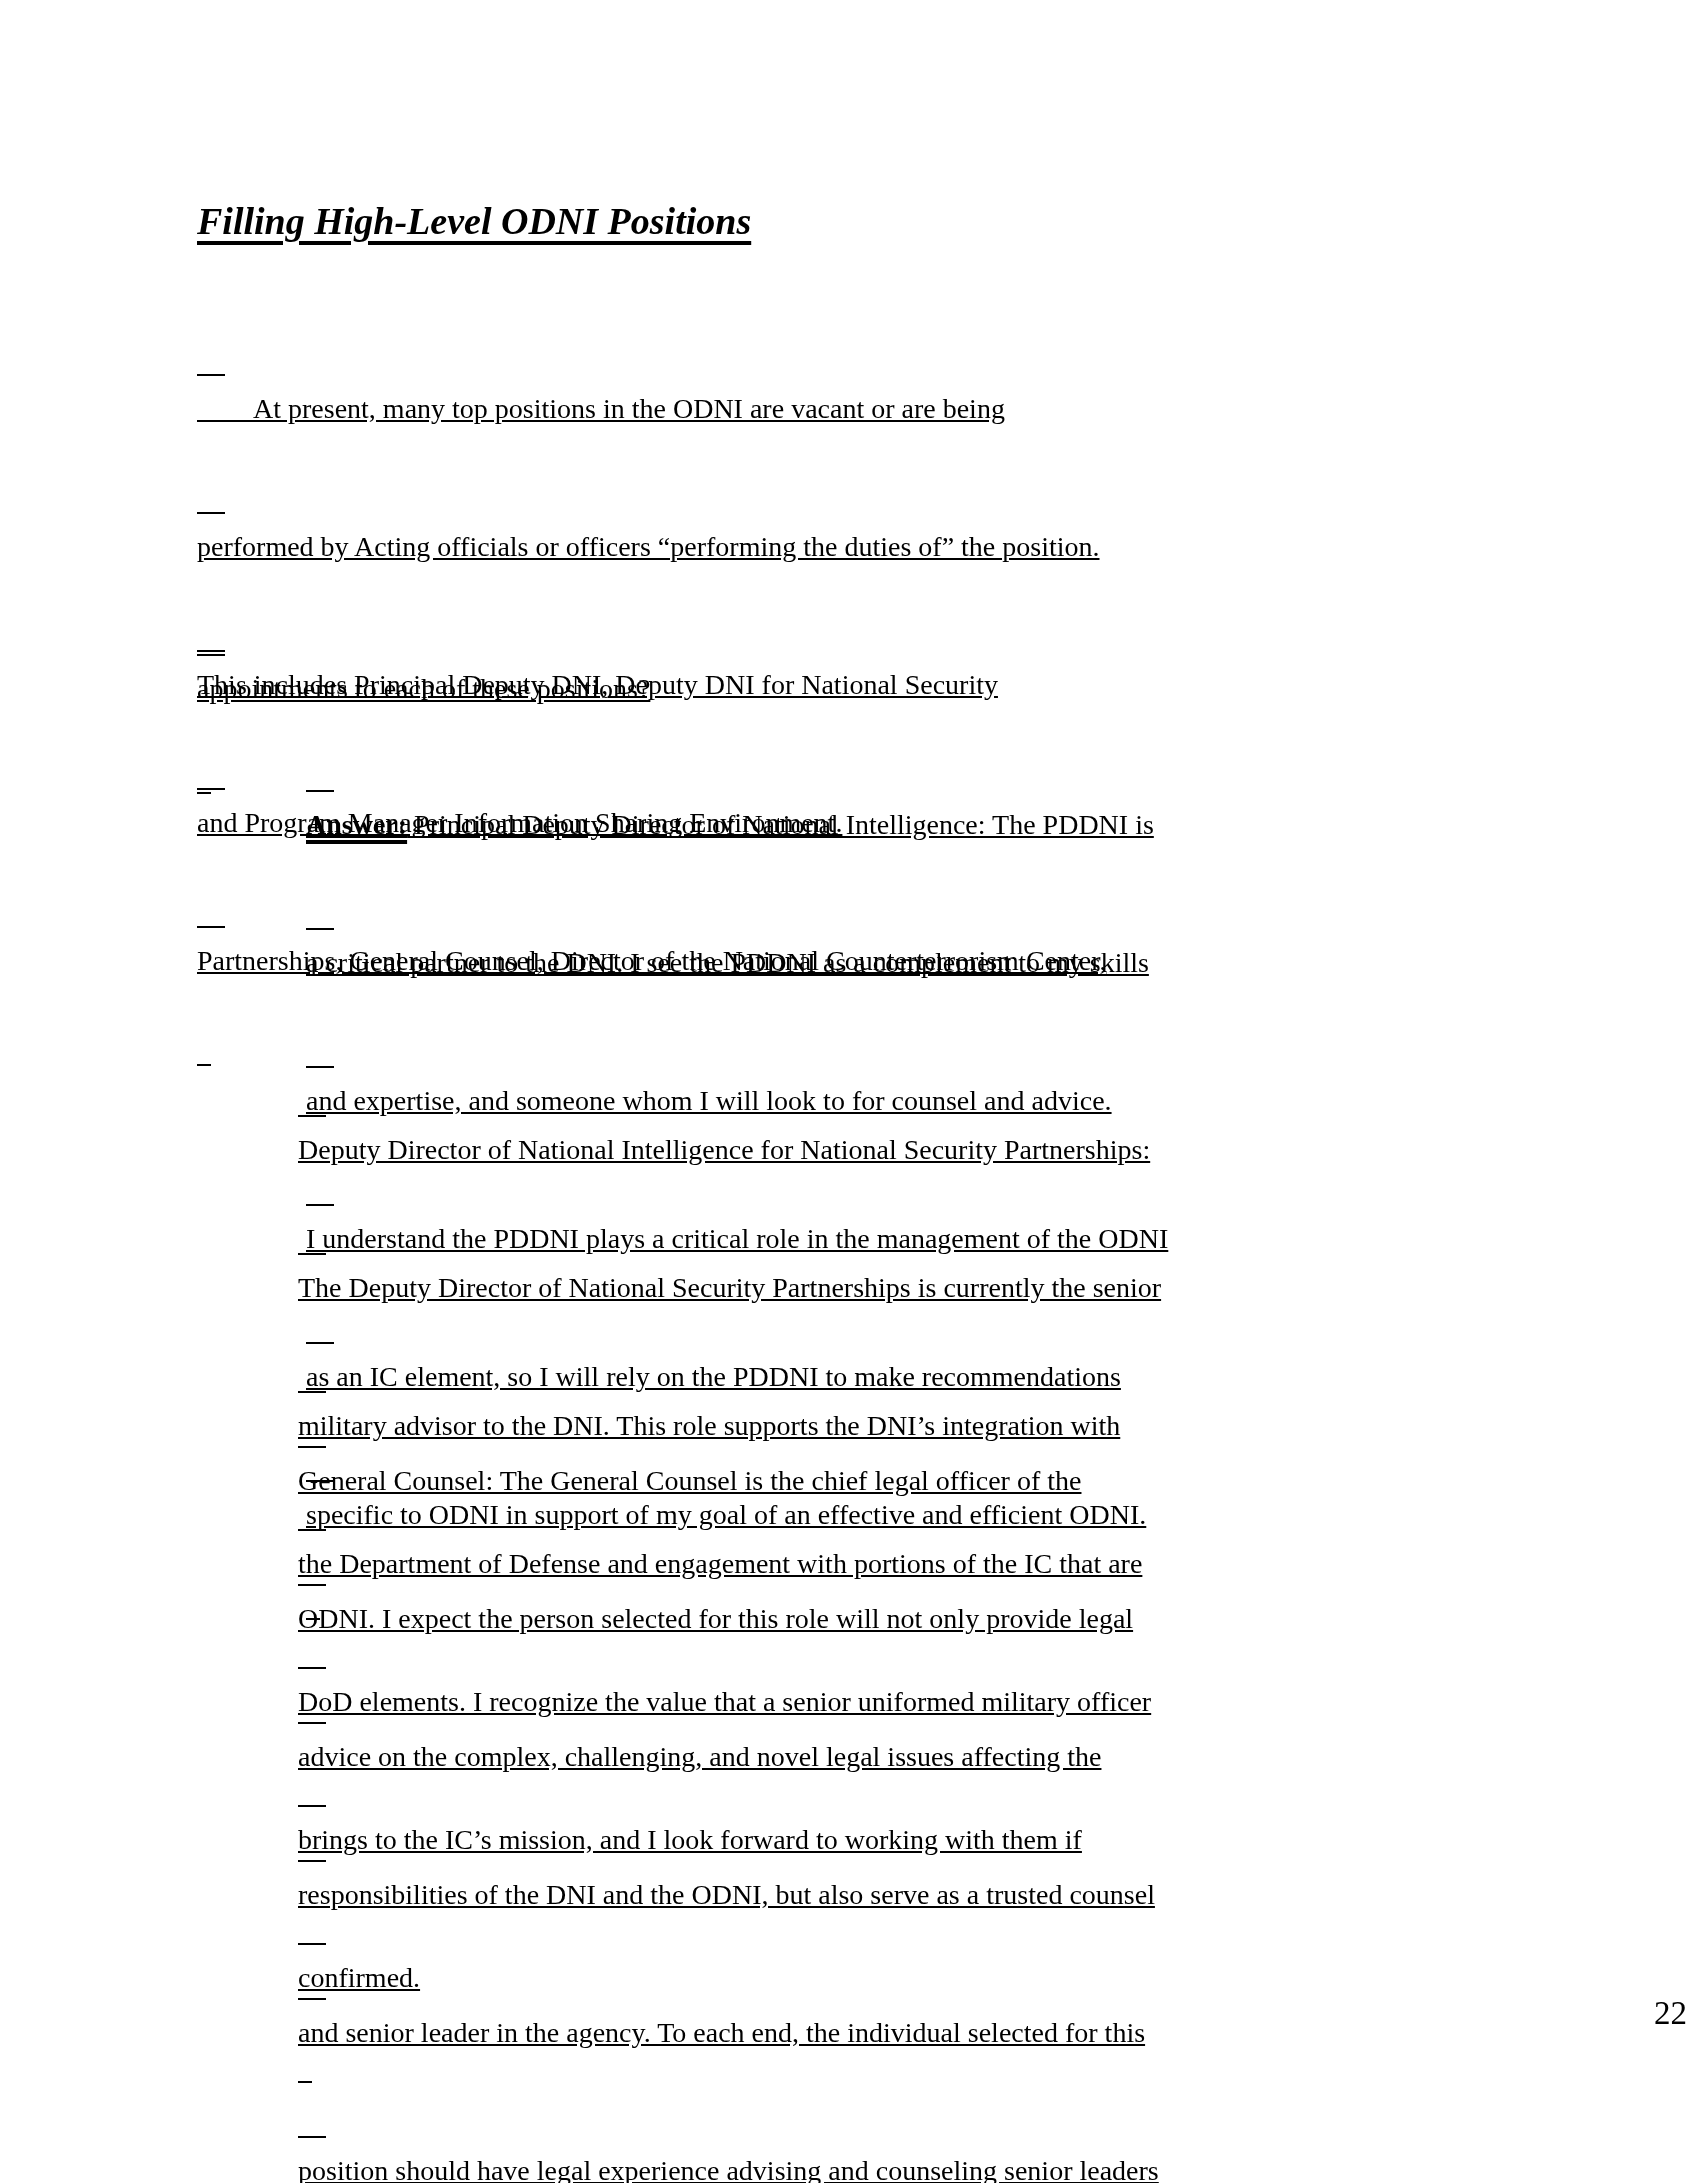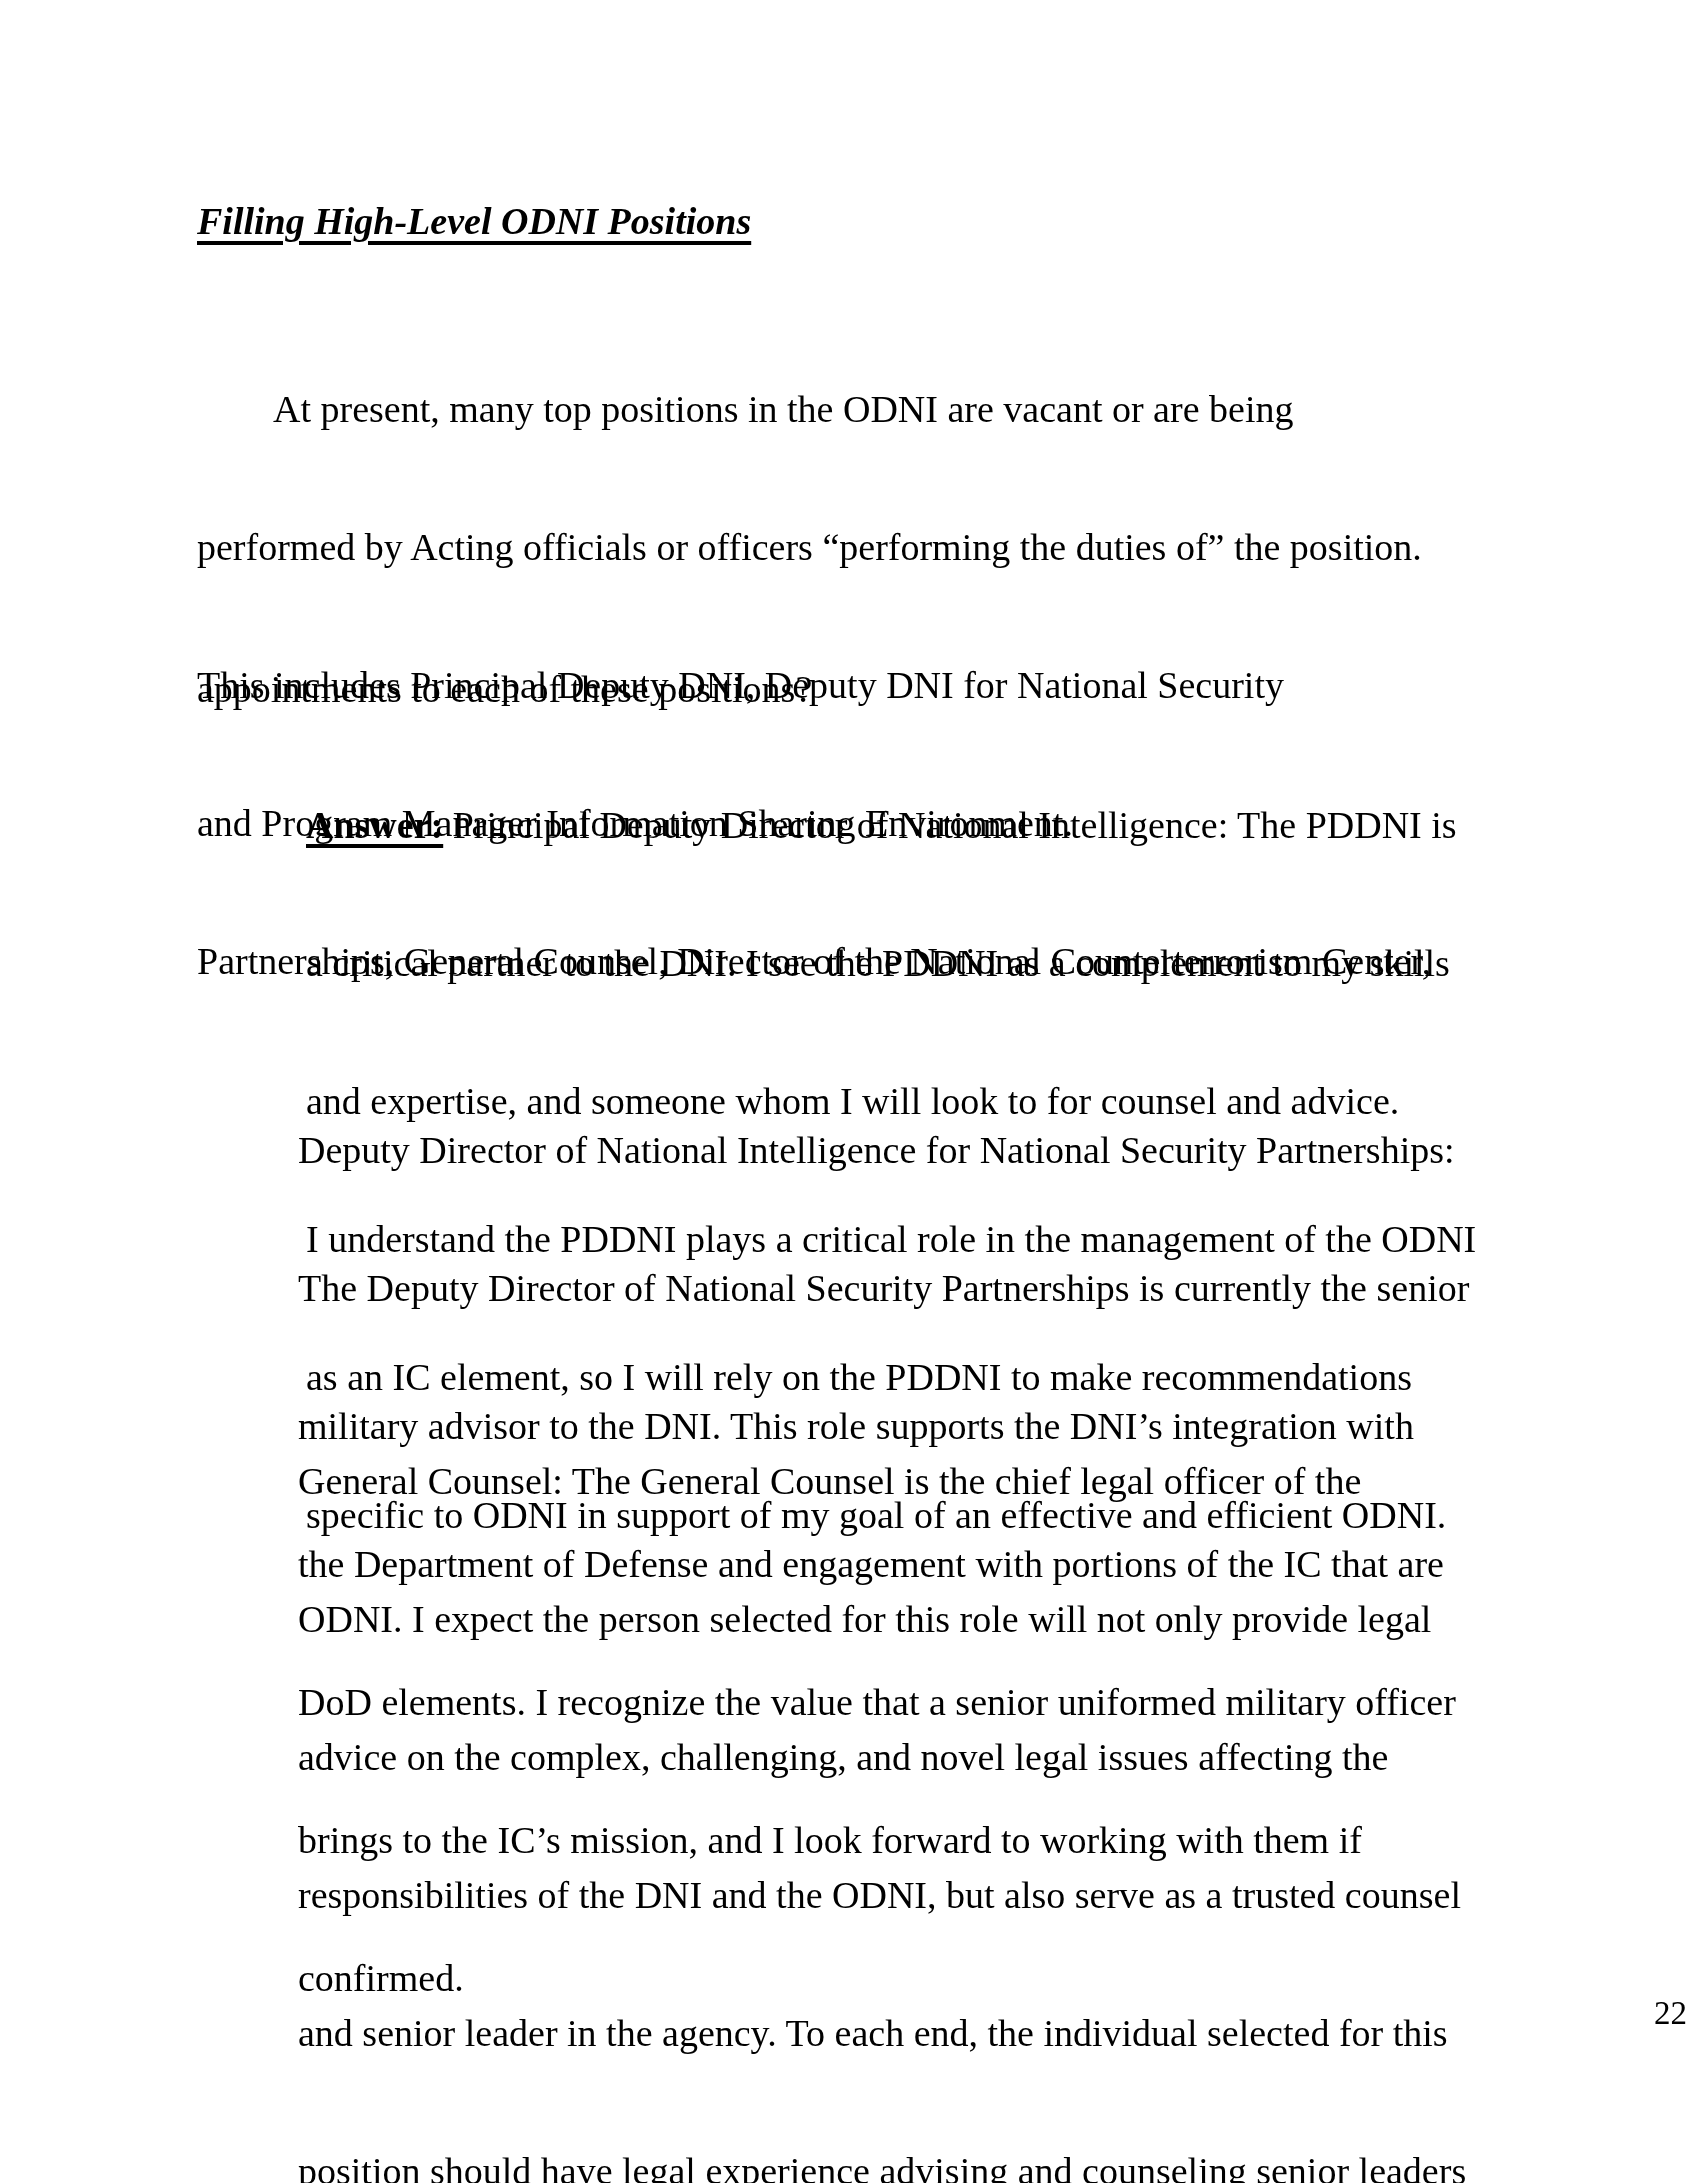--- a/index.html
+++ b/index.html
@@ -4,23 +4,24 @@
 <style>
   html, body { margin: 0; padding: 0; background: #ffffff; }
   body {
     width: 1687px; height: 2183px; position: relative; overflow: hidden;
     font-family: "Liberation Serif", "DejaVu Serif", serif;
     color: #000000;
   }
   .page { position: absolute; left: 0; top: 0; width: 1496px; height: 2183px; }
   .text {
     position: absolute;
-    font-size: 38px;
+    font-size: 28px;
     line-height: 46px;
     white-space: pre;
+    text-decoration: underline;
   }
   .heading {
     position: absolute; left: 197px; top: 198px;
     font-size: 38px; line-height: 46px;
     font-weight: bold; font-style: italic;
     text-decoration: underline; text-decoration-thickness: 4px;
     text-underline-offset: 6.6px;
     white-space: pre;
   }
   .intro { left: 197px; top: 294px; }

